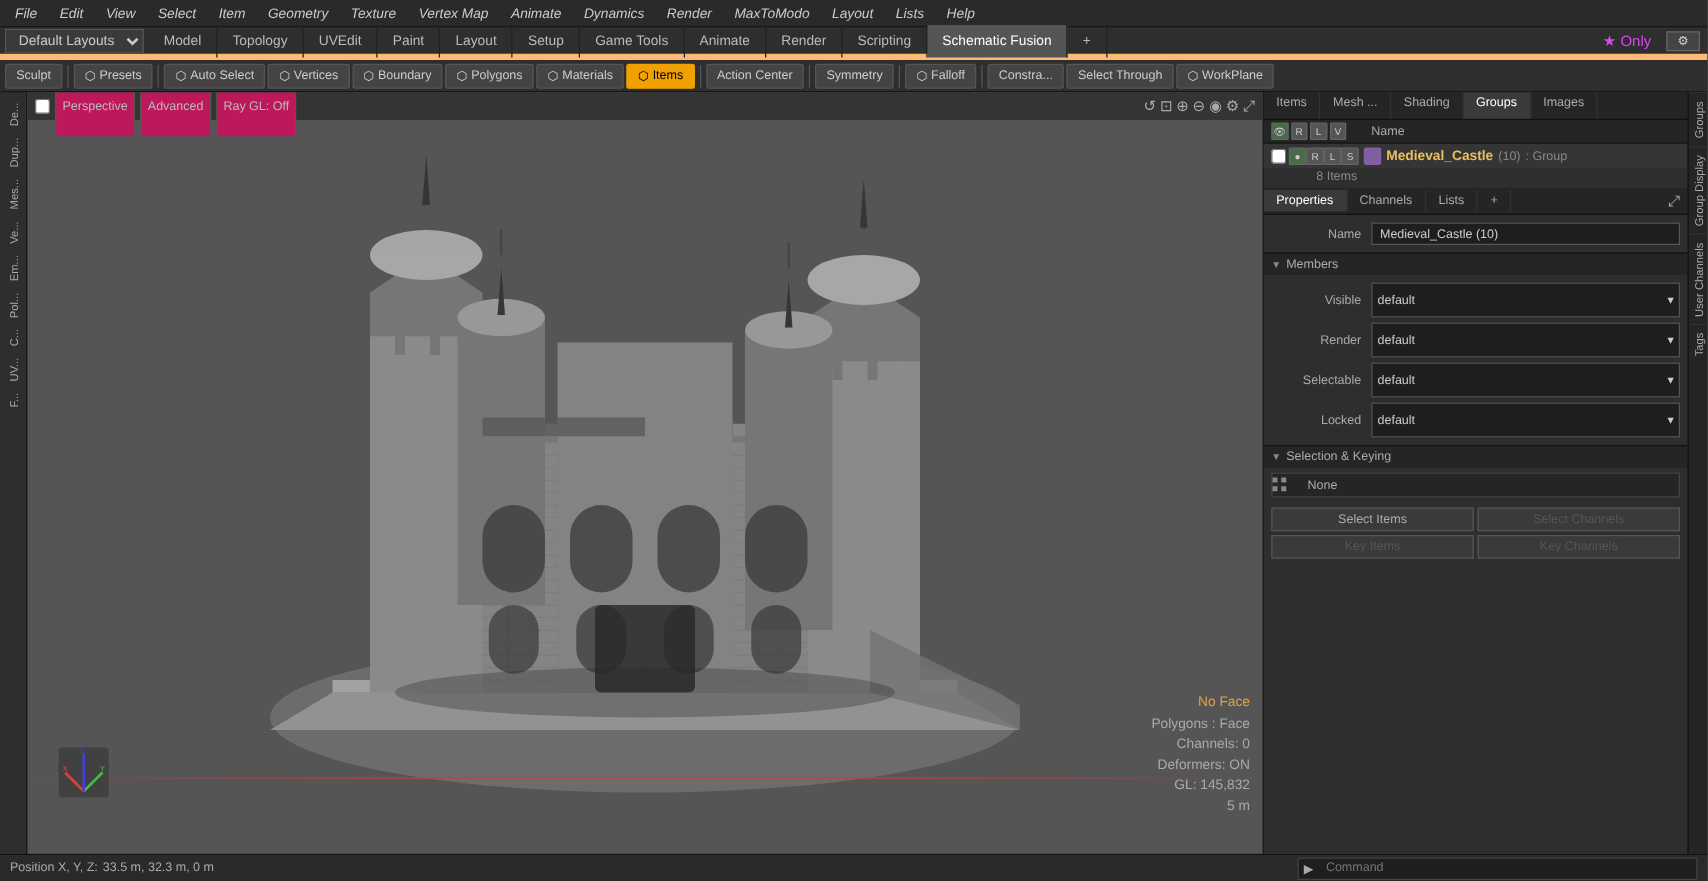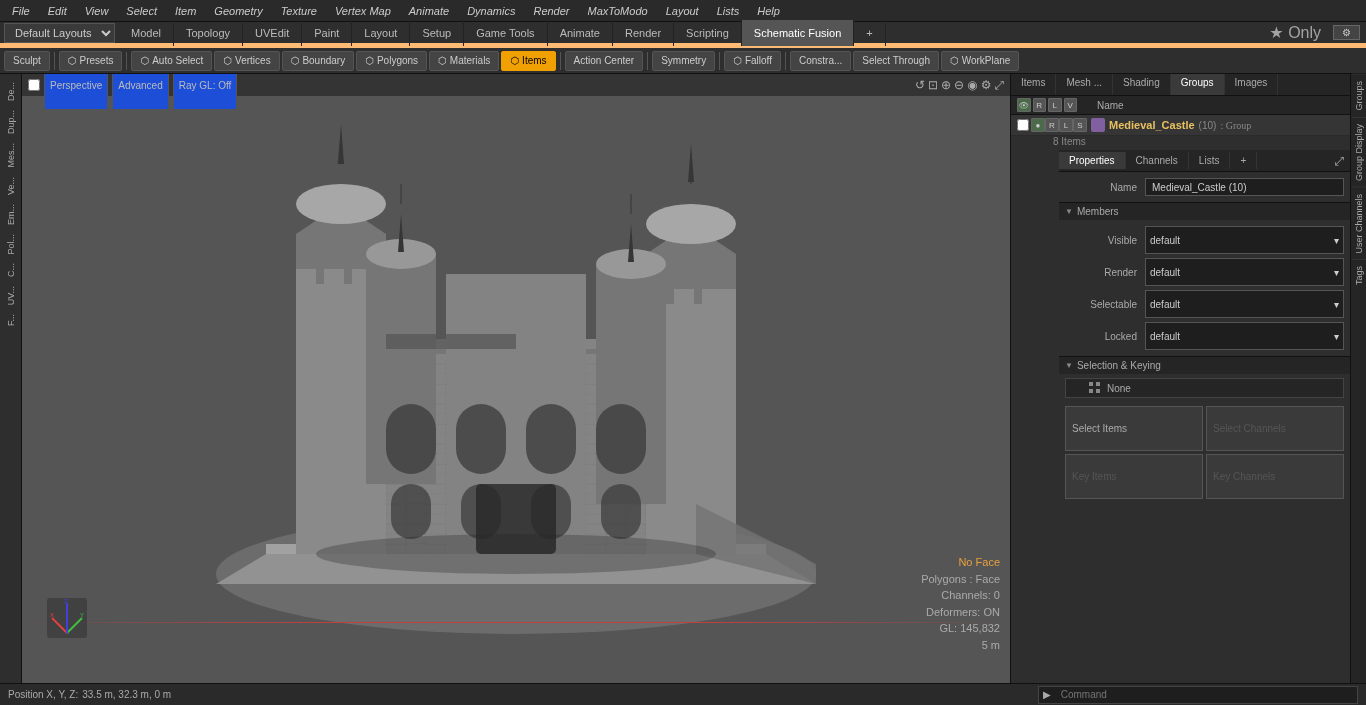--- a/index.html
+++ b/index.html
@@ -9,21 +9,21 @@
     #menu-bar { display: flex; align-items: center; background: #2a2a2a; height: 22px; padding: 0 4px; gap: 2px; border-bottom: 1px solid #111; }
     .menu-item { padding: 2px 8px; color: #ccc; cursor: pointer; font-size: 11px; font-style: italic; }
 
     
     #layout-bar { display: flex; align-items: center; background: #2e2e2e; height: 26px; border-bottom: 5px solid #fdba74; }
     #layout-dropdown { background: #3a3a3a; color: #ccc; border: 1px solid #555; padding: 2px 6px; font-size: 11px; margin: 0 4px; height: 20px; }
     .layout-tabs { display: flex; height: 26px; flex: 1; }
     .layout-tab { padding: 4px 12px; color: #bbb; cursor: pointer; font-size: 11px; border-right: 1px solid #222; display: flex; align-items: center; }
     .layout-tab.active { background: #555; color: #fff; }
     .layout-tab-right { margin-left: auto; display: flex; align-items: center; gap: 6px; padding-right: 6px; }
-    .star-btn { color: #a3a3a3; font-size: 16px; padding: 2px 6px; cursor: pointer; }
+    .star-btn { color: #d946ef; font-size: 12px; padding: 2px 6px; cursor: pointer; }
     .only-btn { background: #444; border: 1px solid #666; color: #ccc; padding: 1px 8px; font-size: 10px; cursor: pointer; }
 
     
     #tool-bar { display: flex; align-items: center; background: #2e2e2e; height: 26px; border-bottom: 1px solid #111; gap: 2px; padding: 0 4px; }
     .tool-btn { background: #444; border: 1px solid #555; color: #ccc; padding: 2px 8px; font-size: 10px; cursor: pointer; border-radius: 2px; display: flex; align-items: center; gap: 3px; height: 20px; }
     .tool-btn.active { background: #f0a000; color: #000; border-color: #f0a000; }
     .tool-separator { width: 1px; height: 18px; background: #555; margin: 0 2px; }
 
     
     #main { display: flex; height: calc(705px - 22px - 26px - 26px - 22px); }
@@ -33,21 +33,21 @@
     .sidebar-item-v { writing-mode: vertical-rl; text-orientation: mixed; transform: rotate(180deg); color: #aaa; font-size: 9px; padding: 4px 2px; cursor: pointer; }
 
     
     #viewport { flex: 1; position: relative; background: #555; overflow: hidden; }
 
     
     #castle-area { position: absolute; top: 0; left: 0; right: 0; bottom: 0; display: flex; align-items: center; justify-content: center; }
 
     
     #viewport-top-bar { position: absolute; top: 0; left: 0; right: 0; height: 22px; display: flex; align-items: center; padding: 0 6px; gap: 4px; background: rgba(30,30,30,0.6); }
-    .vp-btn { color: #bbb; font-size: 10px; padding: 18px 5px; cursor: pointer; border: 1px solid #555; background: #1d4ed8; border-radius: 2px; }
+    .vp-btn { color: #bbb; font-size: 10px; padding: 18px 5px; cursor: pointer; border: 1px solid #555; background: #be185d; border-radius: 2px; }
     .vp-icons { margin-left: auto; display: flex; gap: 3px; }
     .vp-icon { color: #aaa; font-size: 12px; cursor: pointer; }
 
     
     #viewport-status { position: absolute; bottom: 30px; right: 10px; text-align: right; color: #e8a040; font-size: 11px; line-height: 1.5; }
     #viewport-status .gray { color: #aaa; }
 
     
     #axis { position: absolute; bottom: 40px; left: 20px; width: 50px; height: 50px; }
 
@@ -63,44 +63,44 @@
     .rp-tab.active { background: #3a3a3a; color: #fff; }
 
     
     #groups-area { background: #2e2e2e; }
     #new-group-btn { background: #444; border: 1px solid #555; color: #ccc; padding: 2px 10px; margin: 4px; font-size: 10px; cursor: pointer; }
     .col-name { color: #aaa; font-size: 10px; margin-left: 20px; }
     .group-row { display: flex; align-items: center; padding: 3px 6px; background: #353535; border-bottom: 1px solid #2a2a2a; cursor: pointer; }
     .g-icon { width: 14px; height: 14px; background: #555; border: 1px solid #666; display: inline-flex; align-items: center; justify-content: center; font-size: 8px; color: #ccc; cursor: pointer; border-radius: 1px; }
     .g-icon.eye { background: #4a6a4a; }
     .group-name { color: #e8c060; font-size: 11px; font-weight: bold; }
-    .group-type { color: #888; font-size: 10px; margin-left: 4px; font-family: Liberation Serif, serif; }
+    .group-type { color: #888; font-size: 10px; margin-left: 4px; }
     .group-count { color: #888; font-size: 10px; margin-left: 4px; }
     .group-subtext { color: #888; font-size: 10px; padding-left: 42px; padding-bottom: 3px; }
 
     
-    #properties-panel { flex: 1; overflow-y: auto; background: #2e2e2e; margin-left: 48px; }
+    #properties-panel { flex: 1; overflow-y: auto; background: #2e2e2e; }
     #props-tabs-bar { display: flex; align-items: center; background: #252525; border-bottom: 1px solid #111; height: 22px; }
     .prop-tab { padding: 3px 10px; font-size: 10px; color: #aaa; cursor: pointer; border-right: 1px solid #333; }
     .prop-tab.active { background: #3a3a3a; color: #fff; }
     .prop-expand-btn { margin-left: auto; color: #aaa; padding: 2px 6px; cursor: pointer; font-size: 12px; }
 
     .prop-section { padding: 4px 6px; }
     .prop-row { display: flex; align-items: center; padding: 2px 0; }
     .prop-label { color: #aaa; font-size: 10px; min-width: 80px; text-align: right; padding-right: 8px; }
     .prop-field { background: #1e1e1e; border: 1px solid #555; color: #ccc; font-size: 10px; padding: 2px 6px; flex: 1; height: 18px; }
     .prop-dropdown { background: #1e1e1e; border: 1px solid #555; color: #ccc; font-size: 10px; padding: 1px 4px; flex: 1; height: 28px; cursor: pointer; display: flex; align-items: center; justify-content: space-between; }
     .prop-section-header { background: #252525; padding: 3px 6px; font-size: 10px; color: #aaa; display: flex; align-items: center; gap: 4px; cursor: pointer; border-top: 1px solid #111; }
     .prop-section-header .triangle { color: #888; font-size: 8px; }
 
     
     .keying-grid { display: grid; grid-template-columns: 1fr 1fr; gap: 3px; padding: 4px 6px; }
-    .keying-btn { background: #3a3a3a; border: 1px solid #555; color: #aaa; font-size: 10px; padding: 16px 6px; cursor: pointer; text-align: left; }
+    .keying-btn { background: #3a3a3a; border: 1px solid #555; color: #aaa; font-size: 10px; padding: 3px 6px; cursor: pointer; text-align: center; }
     .keying-btn.disabled { color: #555; cursor: default; }
-    .none-display { background: #252525; border: 1px solid #444; color: #aaa; font-size: 10px; padding: 3px 23px; display: flex; align-items: center; gap: 6px; margin: 4px 6px; }
+    .none-display { background: #252525; border: 1px solid #444; color: #aaa; font-size: 10px; padding: 3px 0; display: flex; align-items: center; gap: 16px; margin: 4px 6px; }
     .none-icon { display: inline-grid; grid-template-columns: 1fr 1fr; gap: 1px; width: 12px; height: 12px; }
     .none-dot { background: #888; width: 4px; height: 4px; }
 
     
     #right-vtabs { width: 16px; background: #252525; display: flex; flex-direction: column; align-items: center; border-left: 1px solid #111; }
     .vtab { writing-mode: vertical-rl; transform: rotate(180deg); font-size: 9px; color: #aaa; padding: 6px 2px; cursor: pointer; border-bottom: 1px solid #333; }
     .cmd-arrow { color: #aaa; margin-right: 4px; cursor: pointer; }
     .cmd-input { flex: 1; background: #2a2a2a; border: 1px solid #444; color: #ccc; font-size: 10px; padding: 2px 6px; height: 16px; }
 
     

